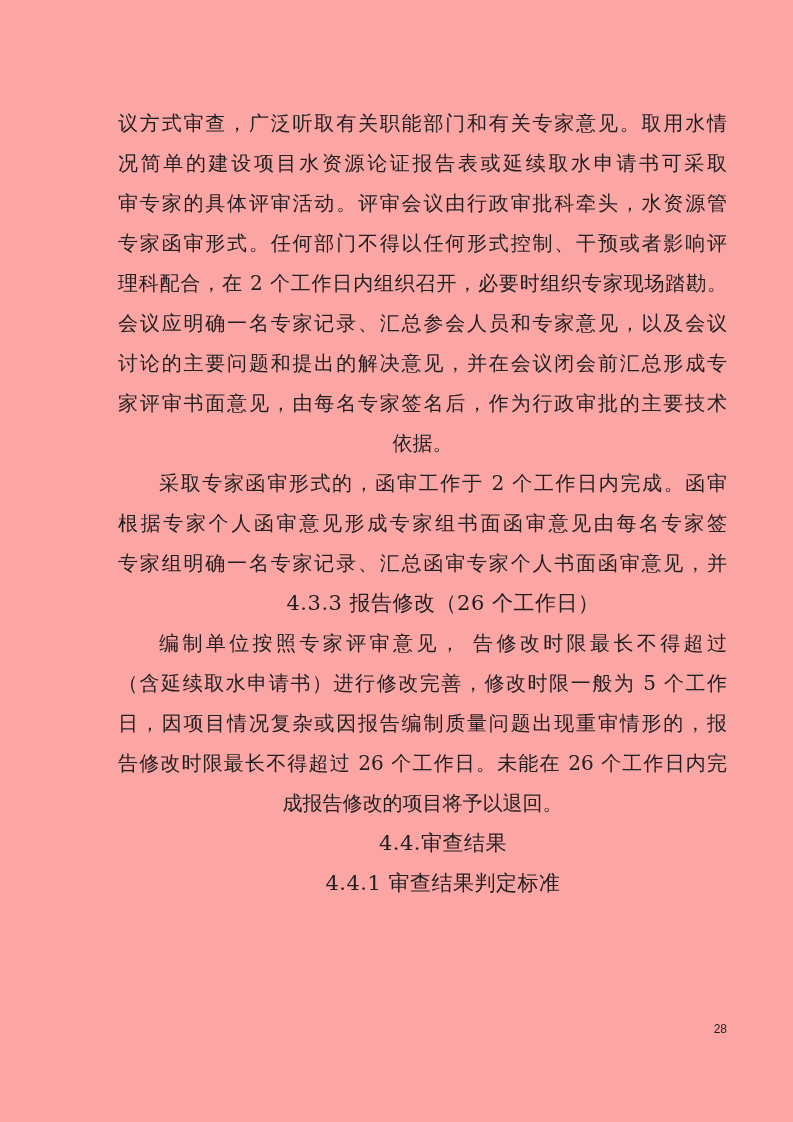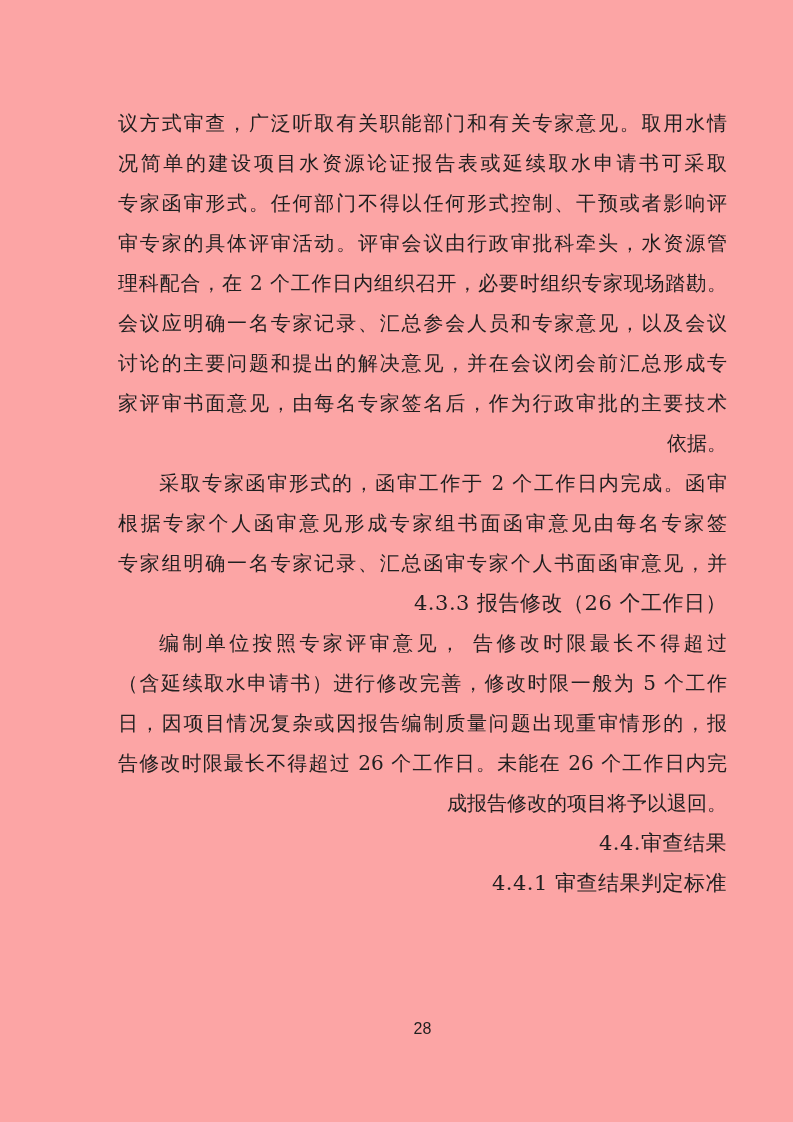--- a/index.html
+++ b/index.html
@@ -21,57 +21,57 @@
     left: 118px;
     top: 103px;
     width: 609px;
   }
   .block { margin: 0; padding: 0; }
   .line {
     font-size: 20px;
     line-height: 40px;
     height: 40px;
     white-space: nowrap;
-    text-align: right;
+    text-align: center;
   }
   .line.fill {
     text-align: justify;
     text-align-last: justify;
     text-justify: inter-character;
   }
   .line.indent {
     text-indent: 41px;
   }
   .block.heading .line {
     font-weight: 400;
     font-size: 21px;
     letter-spacing: 0.5px;
   }
   .page-footer {
     position: absolute;
     left: 118px;
     top: 1020px;
     width: 609px;
-    text-align: center;
+    text-align: right;
     font-family: "Liberation Sans", "DejaVu Sans", sans-serif;
-    font-size: 16px;
+    font-size: 12px;
     line-height: 18px;
     color: #1f1f1f;
   }
 </style>
 </head>
 <body>
 
 <div class="page">
   <div class="doc">
       <div class="block paragraph">
         <div class="line fill">议方式审查，广泛听取有关职能部门和有关专家意见。取用水情</div>
         <div class="line fill">况简单的建设项目水资源论证报告表或延续取水申请书可采取</div>
+        <div class="line fill">审专家的具体评审活动。评审会议由行政审批科牵头，水资源管</div>
         <div class="line fill">专家函审形式。任何部门不得以任何形式控制、干预或者影响评</div>
-        <div class="line fill">审专家的具体评审活动。评审会议由行政审批科牵头，水资源管</div>
         <div class="line fill">理科配合，在 2 个工作日内组织召开，必要时组织专家现场踏勘。</div>
         <div class="line fill">会议应明确一名专家记录、汇总参会人员和专家意见，以及会议</div>
         <div class="line fill">讨论的主要问题和提出的解决意见，并在会议闭会前汇总形成专</div>
         <div class="line fill">家评审书面意见，由每名专家签名后，作为行政审批的主要技术</div>
         <div class="line">依据。</div>
       </div>
       <div class="block paragraph">
         <div class="line fill indent">采取专家函审形式的，函审工作于 2 个工作日内完成。函审</div>
         <div class="line fill">根据专家个人函审意见形成专家组书面函审意见由每名专家签</div>
         <div class="line fill">专家组明确一名专家记录、汇总函审专家个人书面函审意见，并</div>

